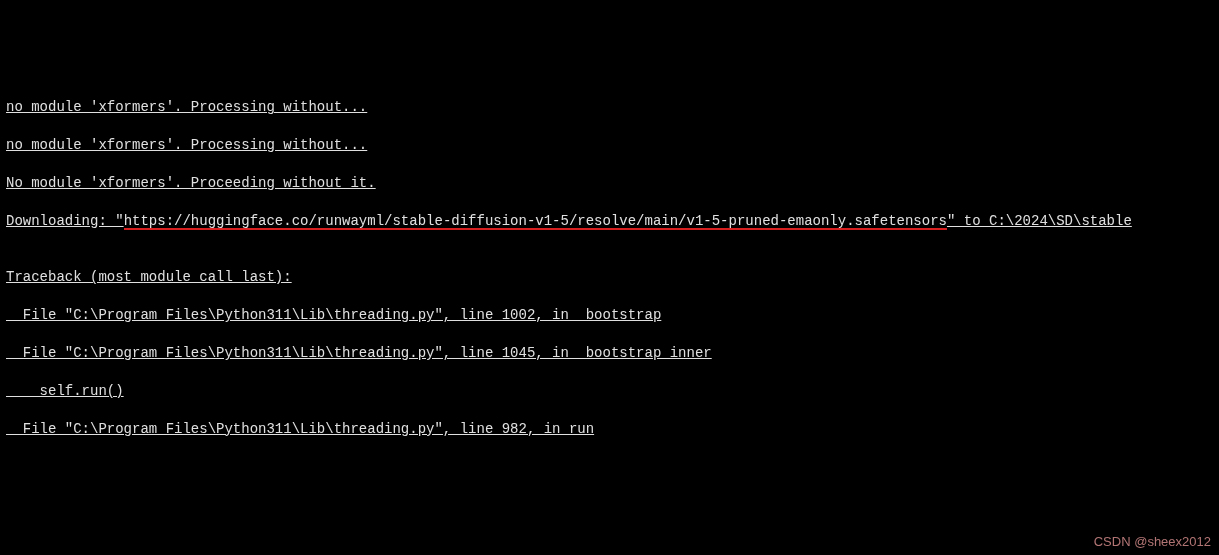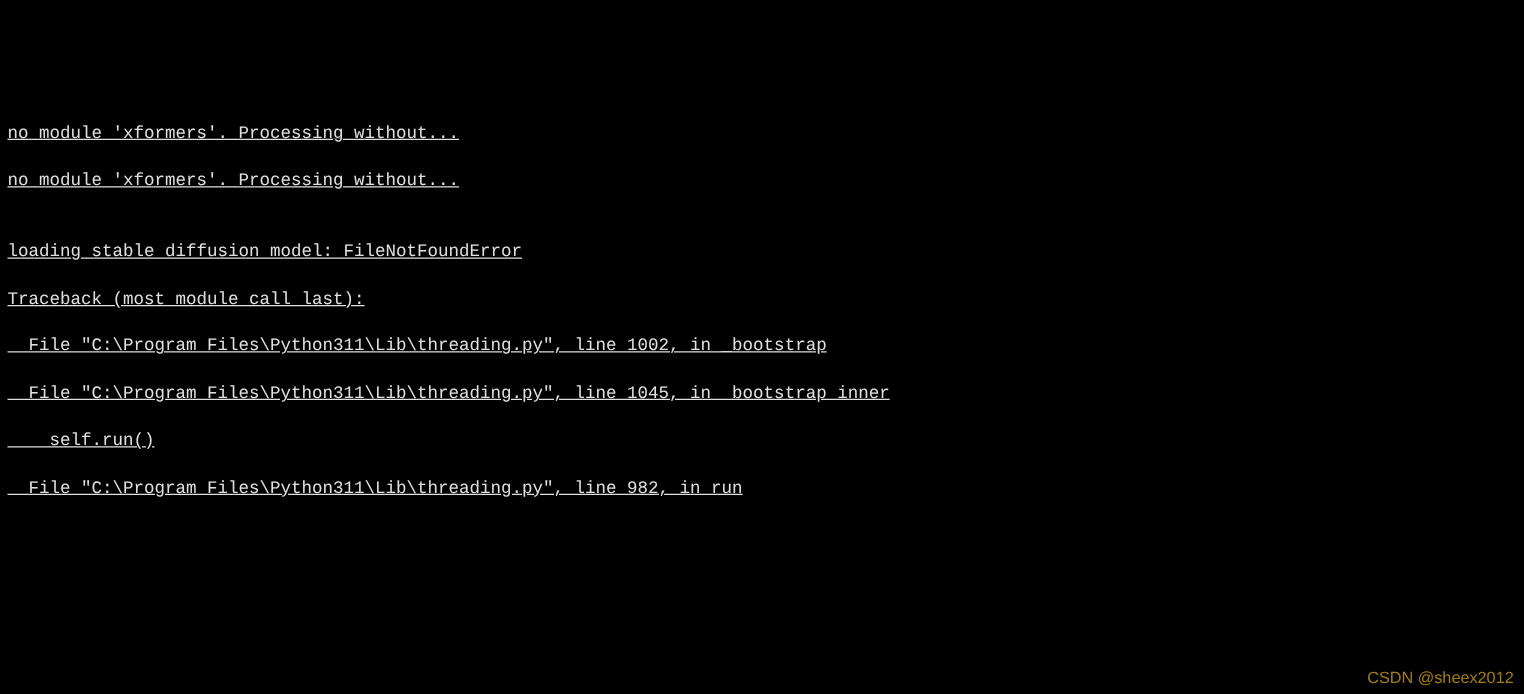--- a/index.html
+++ b/index.html
@@ -19,36 +19,37 @@
     .terminal-line { display: block; text-decoration: underline; }
     .underline-red {
       border-bottom: 2px solid #d92020;
       display: inline-block;
       line-height: 1.0;
     }
     .watermark {
       position: absolute;
       bottom: 4px;
       right: 8px;
-      color: #eab308;
+      color: #fca5a5;
       font-size: 13px;
       font-family: Arial, sans-serif;
       opacity: 0.7;
     }
   </style>
 </head>
 <body>
 
 
 
 <div>
 <span class="terminal-line">no module 'xformers'. Processing without...</span>
 <span class="terminal-line">no module 'xformers'. Processing without...</span>
+<span class="terminal-line">No module 'xformers'. Proceeding without it.</span>
+<span class="terminal-line"><span>Downloading: "</span><span class="underline-red">https://huggingface.co/runwayml/stable-diffusion-v1-5/resolve/main/v1-5-pruned-emaonly.safetensors</span><span>" to C:\2024\SD\stable</span></span>
 <span class="terminal-line"></span>
-<span class="terminal-line">loading stable diffusion model: FileNotFoundError</span>
 <span class="terminal-line">Traceback (most module call last):</span>
 <span class="terminal-line">  File "C:\Program Files\Python311\Lib\threading.py", line 1002, in _bootstrap</span>
 <span class="terminal-line">  File "C:\Program Files\Python311\Lib\threading.py", line 1045, in _bootstrap_inner</span>
 <span class="terminal-line">    self.run()</span>
 <span class="terminal-line">  File "C:\Program Files\Python311\Lib\threading.py", line 982, in run</span>
 
 
 
 
 

